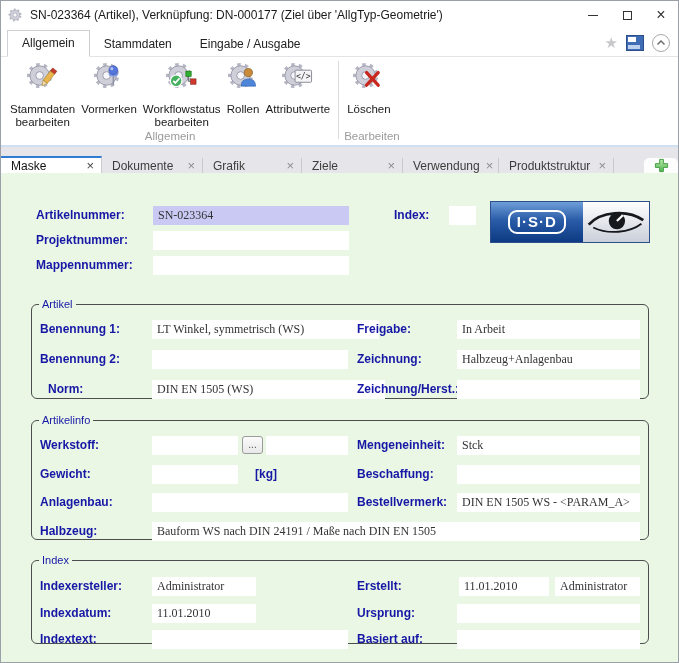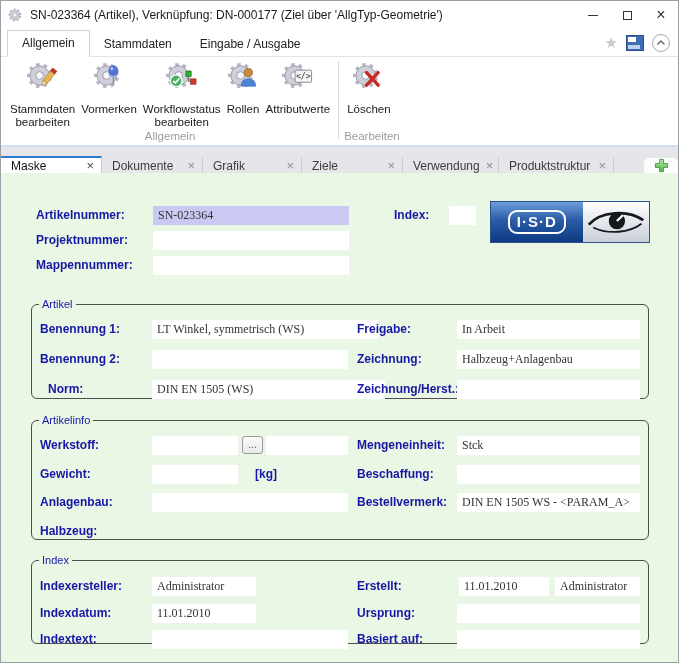--- a/index.html
+++ b/index.html
@@ -279,20 +279,21 @@
       <span class="unit" style="left:215px;top:39px">[kg]</span>
       <span class="flabel" style="left:325px;top:39px">Beschaffung:</span>
       <input class="fld" style="left: 425px; top: 39px; width: 183px;" value="">
 
       <span class="flabel" style="left:8px;top:67px">Anlagenbau:</span>
       <input class="fld" style="left: 120px; top: 67px; width: 196px;" value="">
       <span class="flabel" style="left:325px;top:67px">Bestellvermerk:</span>
       <input class="fld" style="left: 425px; top: 67px; width: 183px;" value="DIN EN 1505 WS - &lt;PARAM_A&gt;">
 
       <span class="flabel" style="left:8px;top:96px">Halbzeug:</span>
+      <input class="fld" style="left: 120px; top: 96px; width: 488px;" value="Bauform WS nach DIN 24191 / Maße nach DIN EN 1505">
     </fieldset>
 
     <fieldset style="top:381px;height:90px">
       <legend>Index</legend>
       <span class="flabel" style="left:8px;top:11px">Indexersteller:</span>
       <input class="fld" style="left: 120px; top: 11px; width: 104px;" value="Administrator">
       <span class="flabel" style="left:325px;top:11px">Erstellt:</span>
       <input class="fld" style="left: 427px; top: 11px; width: 90px;" value="11.01.2010">
       <input class="fld" style="left: 523px; top: 11px; width: 85px;" value="Administrator">
 

